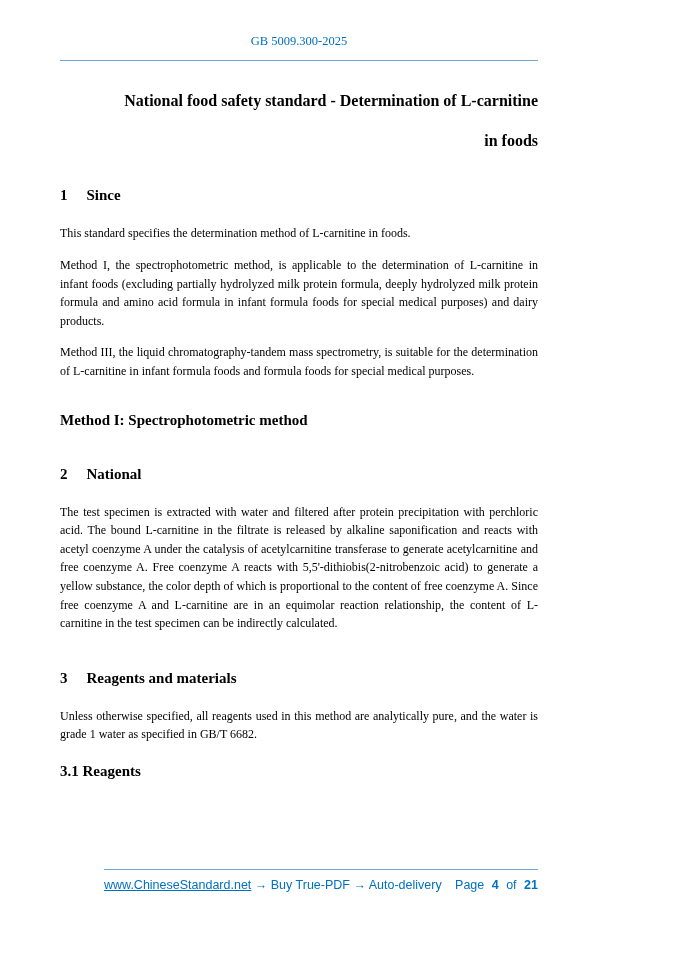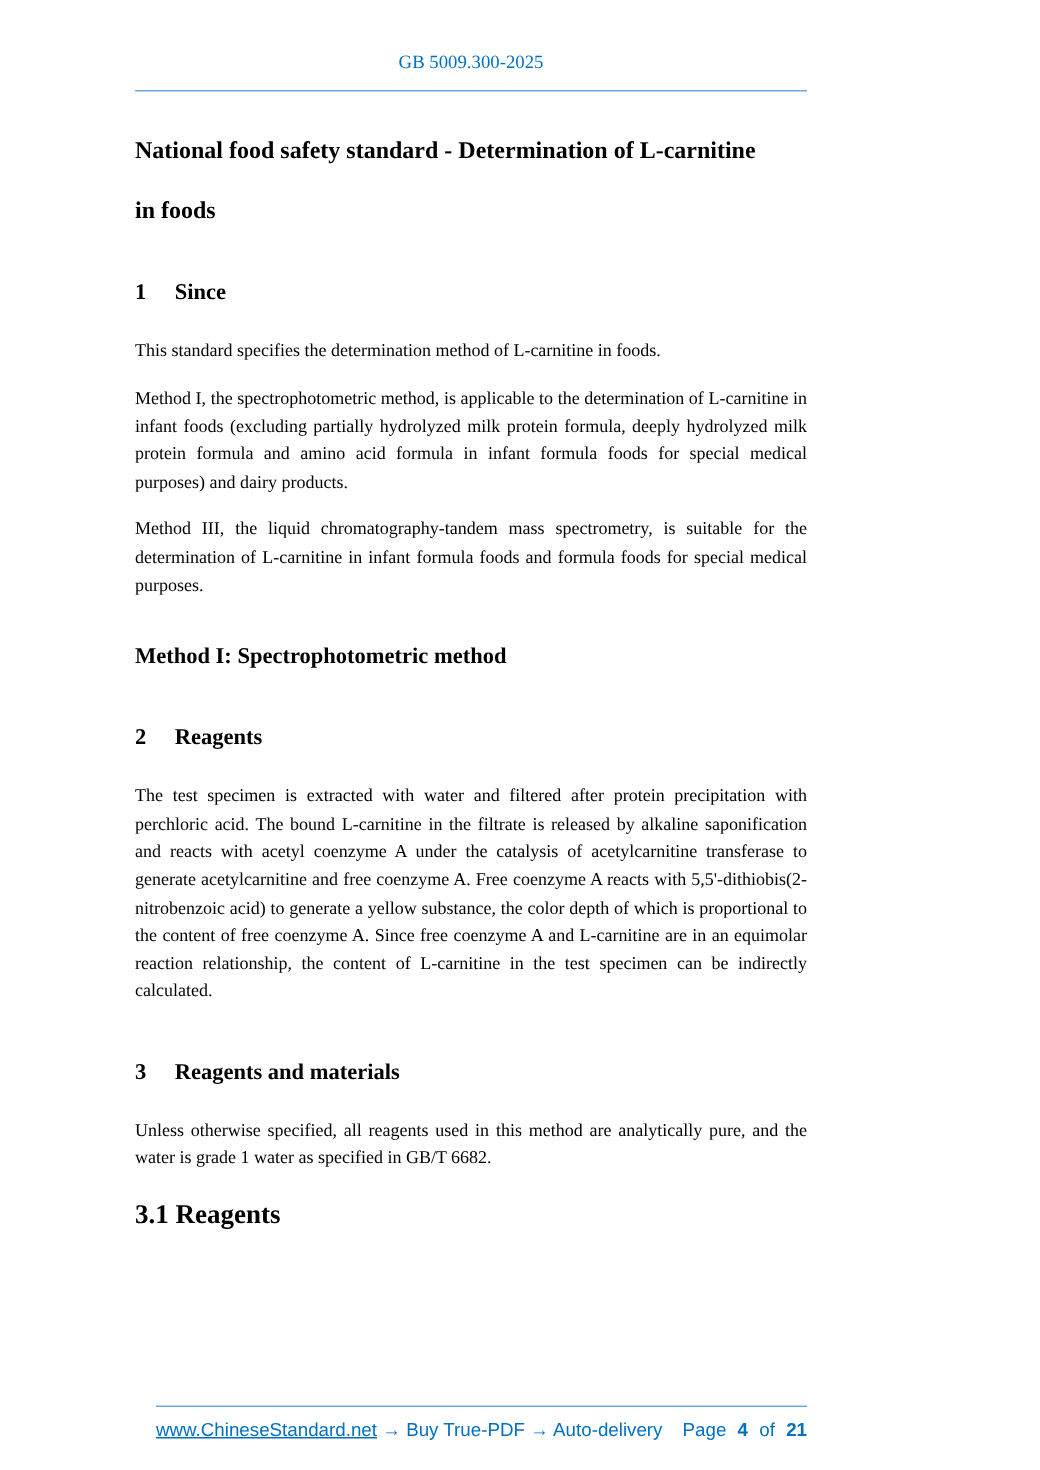--- a/index.html
+++ b/index.html
@@ -13,36 +13,36 @@
     position: relative;
     font-family: "Liberation Serif", serif;
     color: #000000;
     overflow: hidden;
   }
   .page {
     position: relative;
     width: 639px;
     height: 980px;
     box-sizing: border-box;
-    padding: 34px 101px 0 90px;
+    padding: 34px 101px 0 60px;
   }
   
   .doc-header {
     text-align: center;
     color: #0070C0;
     font-size: 12.5px;
     padding-bottom: 11px;
     border-bottom: 1px solid #6FA8D6;
   }
   
   .title-block {
     margin-top: 30px;
   }
   .title-line {
-    text-align: left;
+    text-align: right;
     font-weight: bold;
     font-size: 16px;
     line-height: 1.2;
   }
   .title-line + .title-line {
     margin-top: 21px;
   }
   
   .section-heading {
     font-size: 15px;
@@ -65,31 +65,31 @@
   .para + .para {
     margin-top: 13px;
   }
   .method-heading {
     font-weight: bold;
     font-size: 15px;
     margin-top: 30px;
     line-height: 1.2;
   }
   .sub-heading {
-    font-size: 18px;
+    font-size: 15px;
     font-weight: bold;
     margin-top: 18px;
     line-height: 1.2;
   }
   
   .doc-footer {
     position: absolute;
     left: 104px;
     right: 101px;
-    top: 937px;
+    top: 869px;
     border-top: 1px solid #6FA8D6;
     padding-top: 8px;
     display: flex;
     justify-content: space-between;
     align-items: baseline;
     font-family: "Liberation Sans", sans-serif;
     font-size: 12.5px;
     color: #0070C0;
   }
   .footer-left a, .footer-link {
@@ -126,21 +126,21 @@
     <span class="sec-num">1</span><span>Since</span>
   </div>
 
   <p class="para">This standard specifies the determination method of L-carnitine in foods.</p>
   <p class="para">Method I, the spectrophotometric method, is applicable to the determination of L-carnitine in infant foods (excluding partially hydrolyzed milk protein formula, deeply hydrolyzed milk protein formula and amino acid formula in infant formula foods for special medical purposes) and dairy products.</p>
   <p class="para">Method III, the liquid chromatography-tandem mass spectrometry, is suitable for the determination of L-carnitine in infant formula foods and formula foods for special medical purposes.</p>
 
   <div class="method-heading">Method I: Spectrophotometric method</div>
 
   <div class="section-heading">
-    <span class="sec-num">2</span><span>Reagents</span>
+    <span class="sec-num">2</span><span>National</span>
   </div>
 
   <p class="para">The test specimen is extracted with water and filtered after protein precipitation with perchloric acid. The bound L-carnitine in the filtrate is released by alkaline saponification and reacts with acetyl coenzyme A under the catalysis of acetylcarnitine transferase to generate acetylcarnitine and free coenzyme A. Free coenzyme A reacts with 5,5'-dithiobis(2-nitrobenzoic acid) to generate a yellow substance, the color depth of which is proportional to the content of free coenzyme A. Since free coenzyme A and L-carnitine are in an equimolar reaction relationship, the content of L-carnitine in the test specimen can be indirectly calculated.</p>
 
   <div class="section-heading">
     <span class="sec-num">3</span><span>Reagents and materials</span>
   </div>
 
   <p class="para">Unless otherwise specified, all reagents used in this method are analytically pure, and the water is grade 1 water as specified in GB/T 6682.</p>
 

